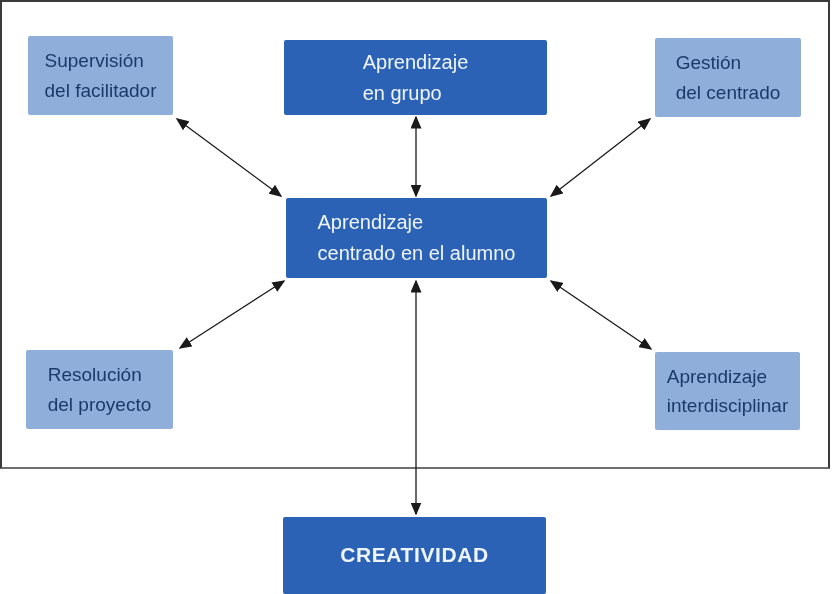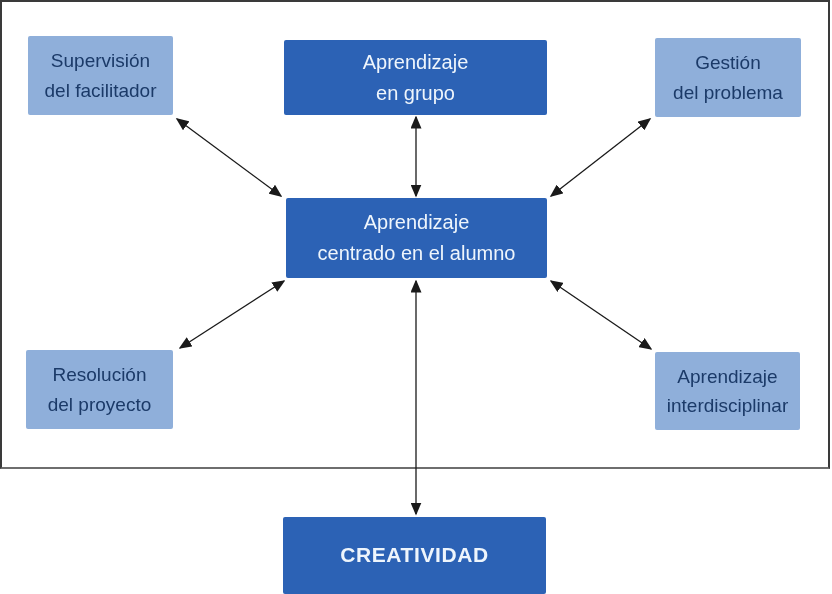--- a/index.html
+++ b/index.html
@@ -29,21 +29,20 @@
     height:469px;
     border:2px solid var(--frame-border);
     border-bottom-color:var(--frame-border-bottom);
     background:transparent;
   }
   .node{
     position:absolute;
     display:flex;
     align-items:center;
     justify-content:center;
-    text-align:center;
     border-radius:2px;
   }
   .node .node-label{
     white-space:pre-line;
     line-height:1.55;
   }
   .node.secondary{
     background:var(--secondary-blue);
     color:var(--dark-text);
     font-size:19px;
@@ -89,21 +88,21 @@
 del facilitador</span>
   </div>
 
   <div class="node primary" id="node-grupo">
     <span class="node-label">Aprendizaje
 en grupo</span>
   </div>
 
   <div class="node secondary" id="node-gestion">
     <span class="node-label">Gestión
-del problema</span>
+del centrado</span>
   </div>
 
   <div class="node primary" id="node-center">
     <span class="node-label">Aprendizaje
 centrado en el alumno</span>
   </div>
 
   <div class="node secondary" id="node-resolucion">
     <span class="node-label">Resolución
 del proyecto</span>

